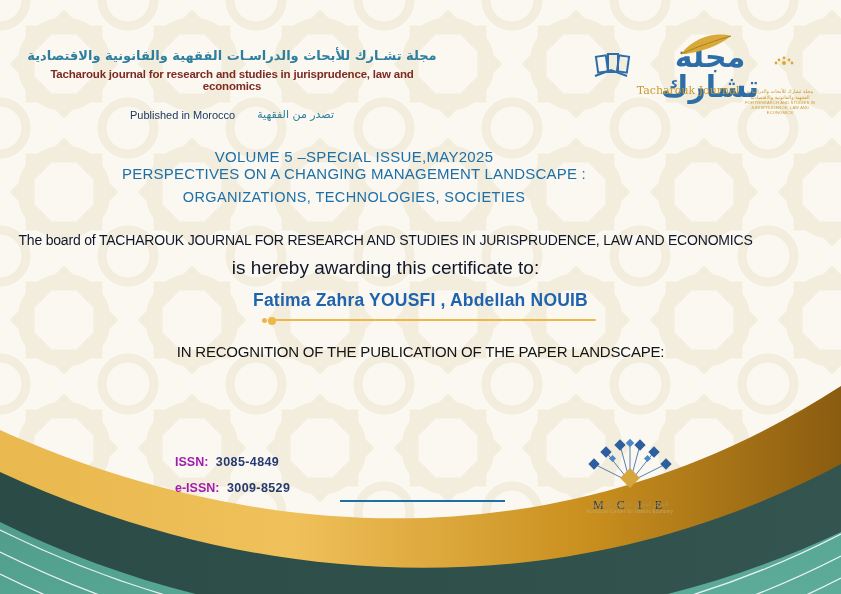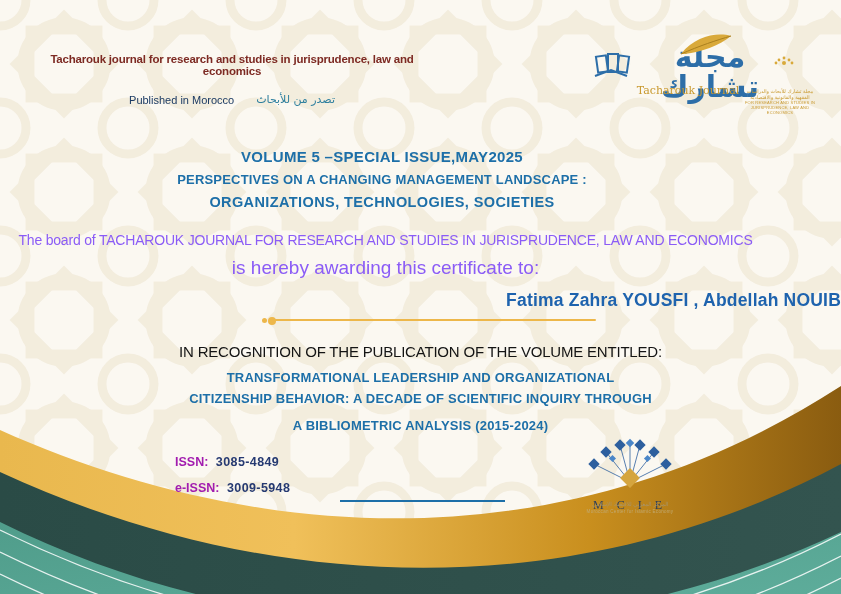--- a/index.html
+++ b/index.html
@@ -29,30 +29,30 @@
   .jlogo .caption{position:absolute;left:28px;top:48px;width:150px;text-align:center;
     font-family:"DejaVu Serif",serif;font-size:11px;color:#c9992f;}
   .jlogo .books{position:absolute;left:6px;top:14px;}
   .jlogo .feather{position:absolute;left:92px;top:-4px;}
   .jlogo .minitext{position:absolute;right:-4px;top:52px;width:78px;text-align:center;color:#c9992f;}
   .jlogo .minitext .mt-ar{font-family:"DejaVu Sans",sans-serif;font-size:5px;direction:rtl;line-height:1.2;}
   .jlogo .minitext .mt-en{font-size:4px;letter-spacing:0.2px;line-height:1.3;}
   .jlogo .miniemblem{position:absolute;right:18px;top:18px;}
 
   
-  .issue-block{position:absolute;left:0;top:148px;width:708px;text-align:center;color:#1d6fa8;font-weight:bold;padding-left:28px;}
+  .issue-block{position:absolute;left:0;top:148px;width:708px;text-align:center;color:#1d6fa8;font-weight:normal;}
   .issue-line1{font-size:15px;letter-spacing:0.3px;}
-  .issue-line2{margin-top:7px;font-size:13px;letter-spacing:0.2px;}
+  .issue-line2{font-size:15px;letter-spacing:0.2px;}
   .issue-line3{margin-top:7px;font-size:14.5px;letter-spacing:0.4px;}
 
-  .award-block{position:absolute;left:0;top:232px;width:771px;text-align:center;color:#8b5cf6;}
+  .award-block{position:absolute;left:0;top:232px;width:771px;text-align:center;color:#0f172a;}
   .award-line1{font-size:14px;letter-spacing:-0.2px;}
   .award-line2{margin-top:9px;font-size:19px;}
 
-  .recipients{position:absolute;left:0;top:290px;width:841px;text-align:right;
+  .recipients{position:absolute;left:0;top:290px;width:841px;text-align:center;
     color:#1e63ae;font-weight:bold;font-size:17.5px;letter-spacing:0.2px;}
   .gold-rule{position:absolute;left:262px;top:315px;width:334px;height:10px;}
   .gold-rule .line{position:absolute;left:8px;top:4px;width:326px;height:2px;background:#edb74a;border-radius:2px;}
   .gold-rule .dot-s{position:absolute;left:0;top:3px;width:5px;height:5px;border-radius:50%;background:#edb74a;}
   .gold-rule .dot-b{position:absolute;left:6px;top:1.5px;width:8px;height:8px;border-radius:50%;background:#edb74a;}
 
   .recognition{position:absolute;left:0;top:343px;width:841px;text-align:center;
     color:#141414;font-size:15px;letter-spacing:-0.2px;}
   .paper-title{position:absolute;left:0;top:364px;width:841px;text-align:center;
     color:#1d6fa8;font-weight:bold;font-size:13px;letter-spacing:0.2px;}
@@ -126,24 +126,25 @@
     </g>
 
     <path d="M0,464 C250,582 560,608 841,455 L841,532 C560,664 250,646 0,522 Z" fill="url(#gDark)"></path>
 
     <path d="M0,430 C250,542 560,568 841,386 L841,464 C560,614 250,588 0,472 Z" fill="url(#gGold)"></path>
   </svg>
 
   <div class="content">
 
     <div class="masthead">
+      <div class="mast-ar">مجلة تشـارك للأبحاث والدراسـات الفقهية والقانونية والاقتصادية</div>
       <div class="mast-en">Tacharouk journal for research and studies in jurisprudence, law and economics</div>
       <div class="pub-line">
         <span class="pub-en">Published in Morocco</span>
-        <span class="pub-ar">تصدر من للأبحاث</span>
+        <span class="pub-ar">تصدر من الفقهية</span>
       </div>
     </div>
 
     <div class="jlogo">
       <svg class="books" width="42" height="36" viewBox="0 0 42 36">
         <g fill="none" stroke="#2d6ea8" stroke-width="2">
           <path d="M4,26 L20,20 L36,26"></path>
           <rect x="6" y="6" width="10" height="16" transform="rotate(-8 11 14)"></rect>
           <rect x="17" y="4" width="10" height="18"></rect>
           <rect x="27" y="6" width="10" height="16" transform="rotate(8 32 14)"></rect>
@@ -182,35 +183,30 @@
       <div class="award-line2">is hereby awarding this certificate to:</div>
     </div>
 
     <div class="recipients">Fatima Zahra YOUSFI , Abdellah NOUIB</div>
     <div class="gold-rule">
       <span class="dot-s"></span>
       <span class="dot-b"></span>
       <span class="line"></span>
     </div>
 
-    <div class="recognition">IN RECOGNITION OF THE PUBLICATION OF THE VOLUME ENTITLED:</div>
-    <div class="paper-title">
-      <div class="pt-line">TRANSFORMATIONAL LEADERSHIP AND ORGANIZATIONAL</div>
-      <div class="pt-line">CITIZENSHIP BEHAVIOR: A DECADE OF SCIENTIFIC INQUIRY THROUGH</div>
-      <div class="pt-line pt-line3">A BIBLIOMETRIC ANALYSIS (2015-2024)</div>
-    </div>
+    <div class="recognition">IN RECOGNITION OF THE PUBLICATION OF THE PAPER LANDSCAPE:</div>
 
     <div class="issn-block">
       <div class="issn-row">
         <span class="issn-label">ISSN:</span>
         <span class="issn-value">3085-4849</span>
       </div>
       <div class="issn-row">
         <span class="issn-label">e-ISSN:</span>
-        <span class="issn-value">3009-5948</span>
+        <span class="issn-value">3009-8529</span>
       </div>
     </div>
 
     <div class="sign-line"></div>
 
     <div class="mcie">
       <svg width="120" height="50" viewBox="0 0 120 50">
         <g stroke="#2d5f9e" stroke-width="0.8">
           <line x1="60" y1="44" x2="24" y2="26"></line>
             <line x1="60" y1="44" x2="36" y2="14"></line>

